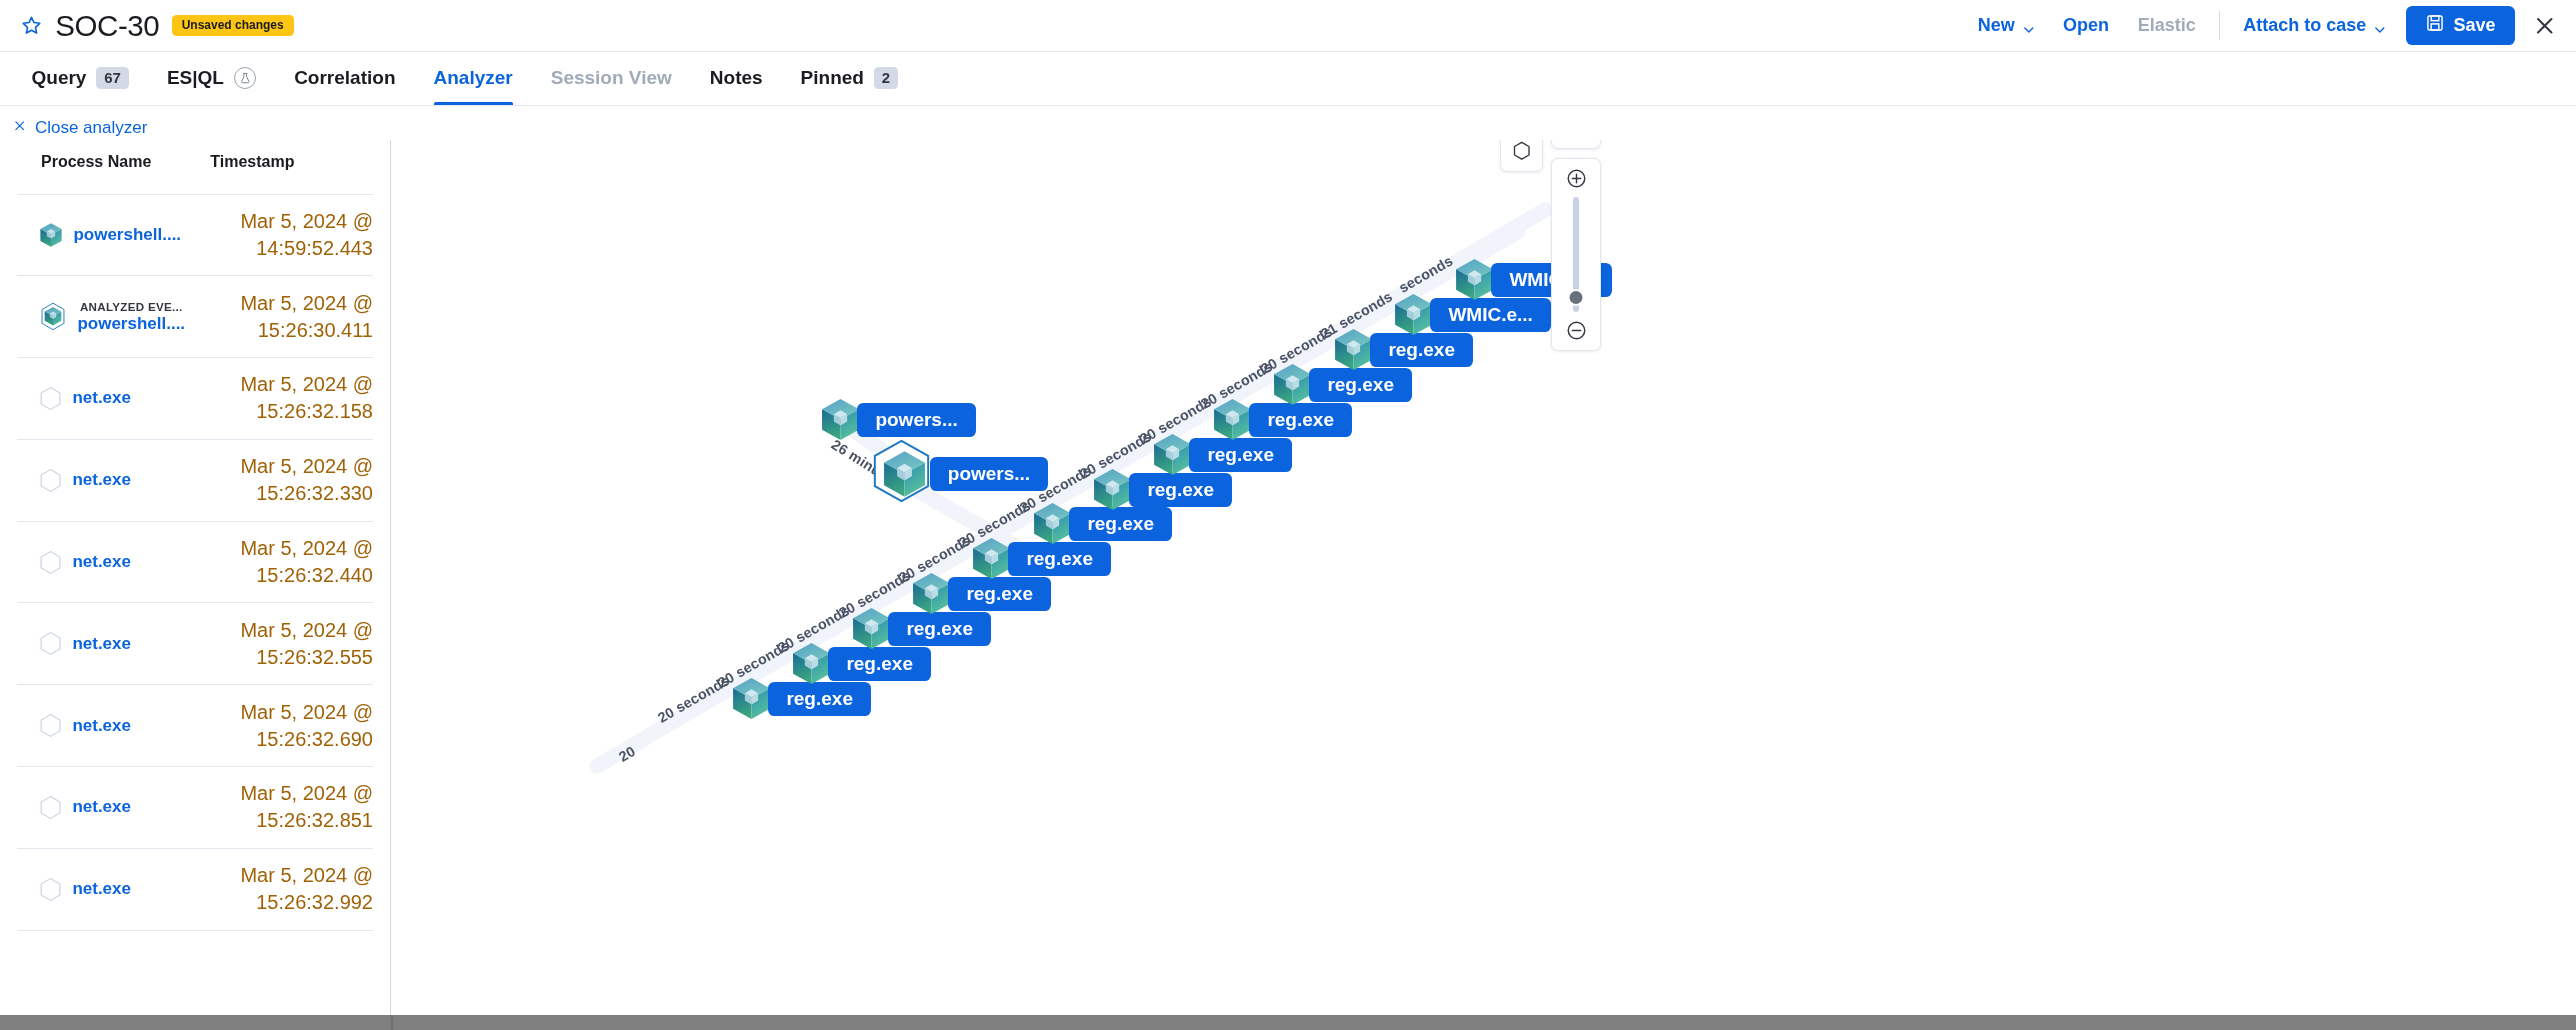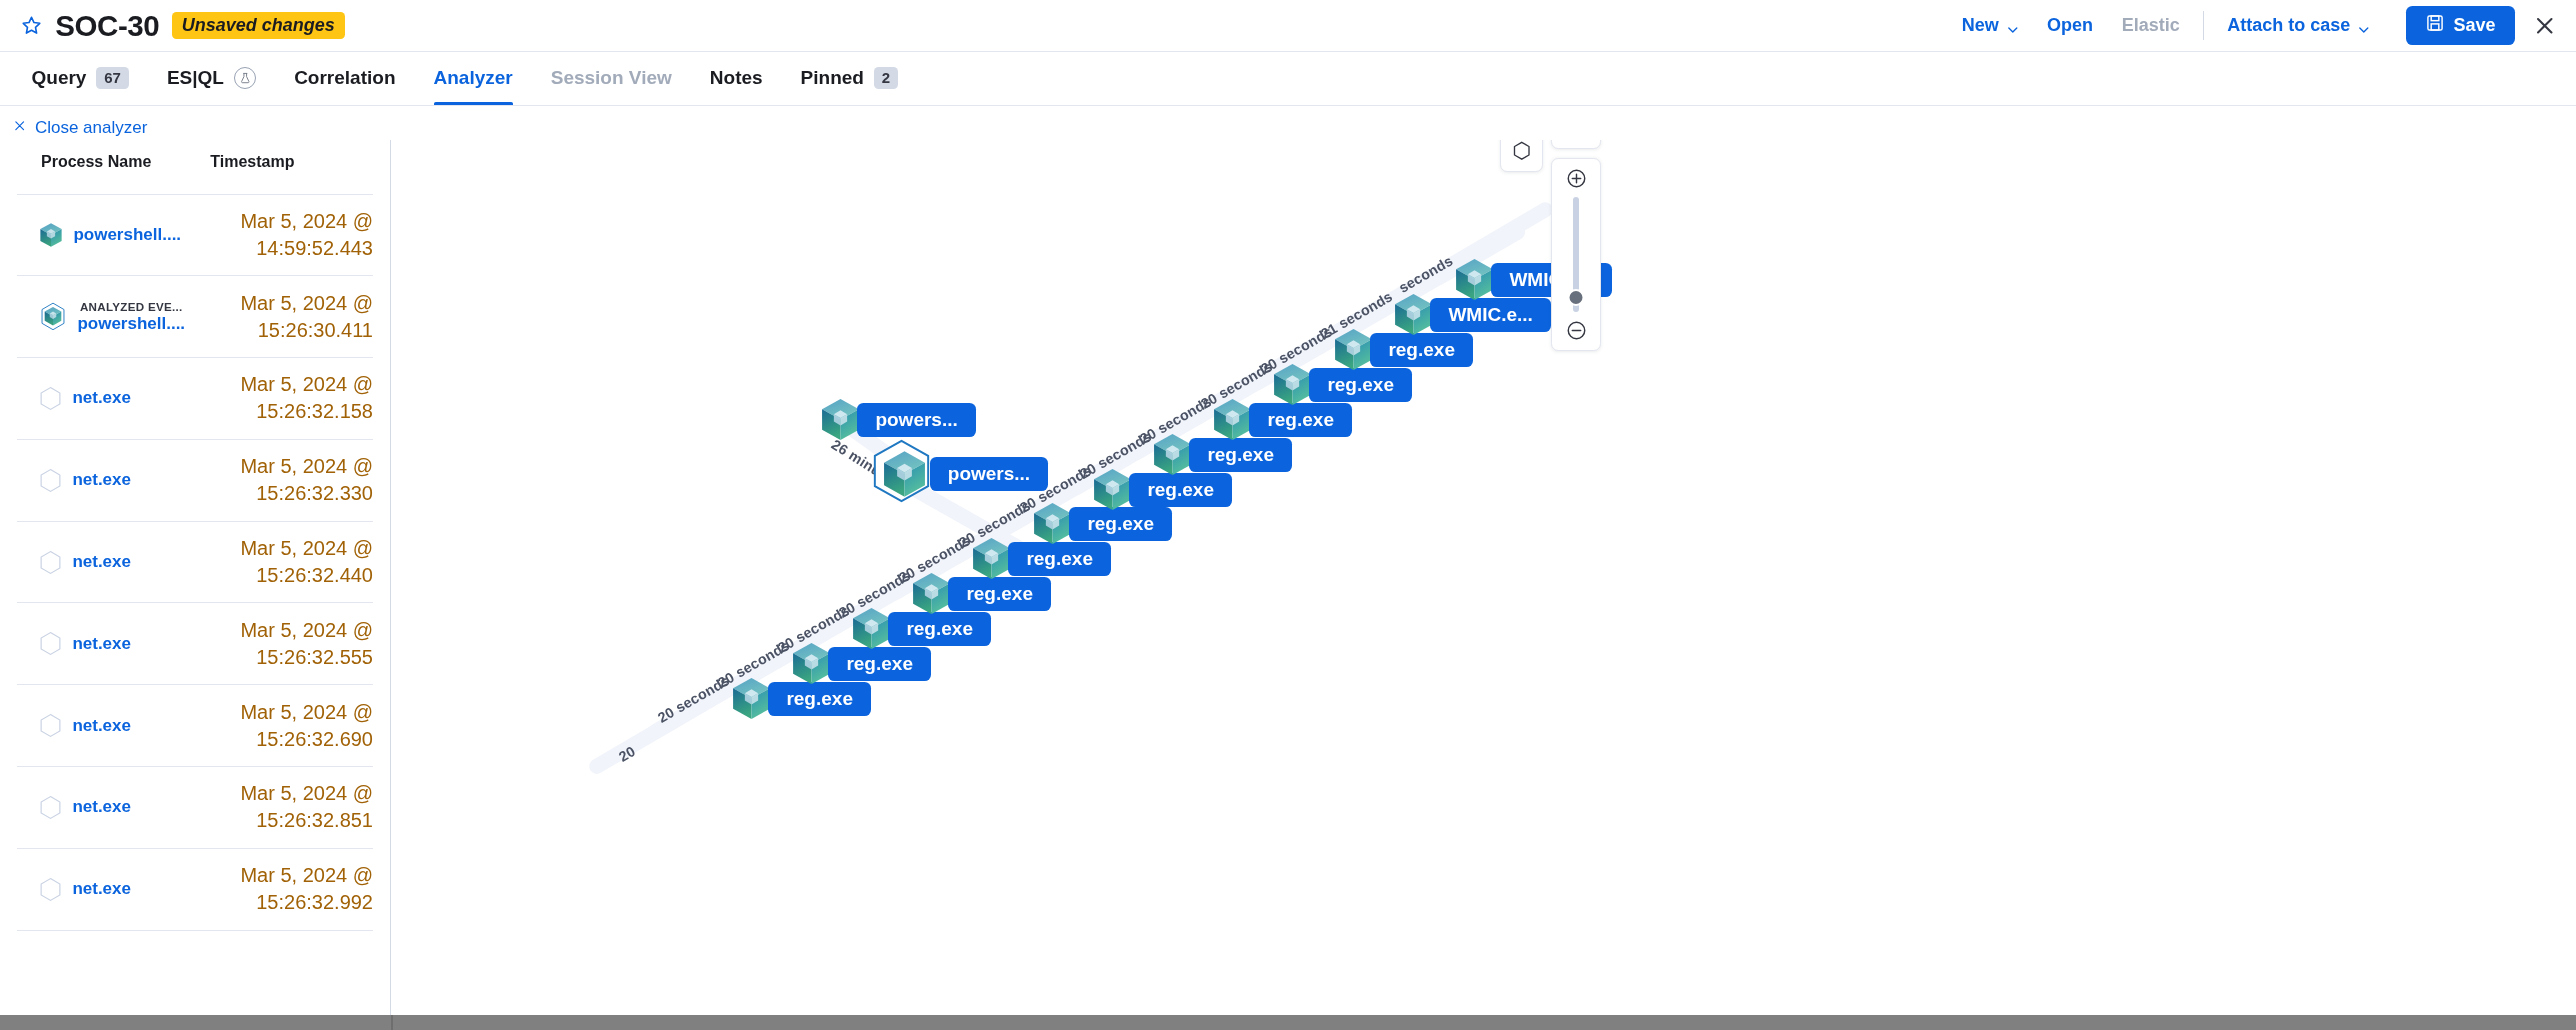--- a/index.html
+++ b/index.html
@@ -17,45 +17,45 @@
 
   .header {
     position: absolute; left:0; top:0; width:2576px; height:52px;
     display:flex; align-items:center;
     border-bottom: 0.9px solid #e3e6ef;
     background:#ffffff;
   }
   .header-left { display:flex; align-items:center; padding-left:19.7px; gap:12.5px; }
   .star-icon { width:23px; height:23px; display:block; }
   .page-title {
-    font-size: 29.5px; font-weight: 700; color:#1a1c21; letter-spacing:-0.4px;
+    font-size: 29.5px; font-weight: 400; color:#1a1c21; letter-spacing:-0.4px;
     line-height: 1;
   }
   .badge-unsaved {
-    background:#fec514; color:#1a1c21; font-size:18px; font-weight:600;
-    border-radius:4.5px; padding:4.5px 9.8px 5.4px; line-height:1; white-space:nowrap;font-style:italic;
+    background:#fec514; color:#1a1c21; font-size:12px; font-weight:600;
+    border-radius:4.5px; padding:4.5px 9.8px 5.4px; line-height:1; white-space:nowrap;
   }
   .header-right {
     margin-left:auto; display:flex; align-items:center; gap:0; padding-right:19.7px;
   }
   .hdr-btn {
     font-size:18px; color:#0b64dd; font-weight:600;
     padding: 0 14.3px; height:36px; display:flex; align-items:center; gap:8px;
     background:none; border:none; cursor:pointer; white-space:nowrap;
     font-family: "Liberation Sans", sans-serif;
   }
   .hdr-btn.disabled { color:#a2abba; cursor:default; }
   .hdr-sep {
     width:0.9px; height:29px; background:#d3dae6; margin:0 9px;
   }
   .chev { display:inline-block; width:11.6px; height:11.6px; }
   .save-btn {
     background:#0b64dd; color:#fff; border-radius:6.3px; height:39px;
     display:flex; align-items:center; gap:9.8px; padding:0 19.7px;
-    font-size:18px; font-weight:600; cursor:pointer; margin-left:22px;
+    font-size:18px; font-weight:600; cursor:pointer; margin-left:6px;
     border:none; font-family:"Liberation Sans", sans-serif;
   }
   .close-x {
     margin-left:18px; width:23px; height:23px; cursor:pointer;
     display:flex; align-items:center; justify-content:center;
   }
 
   
   .tabbar {
     position:absolute; left:0; top:52px; width:2576px; height:54px;

